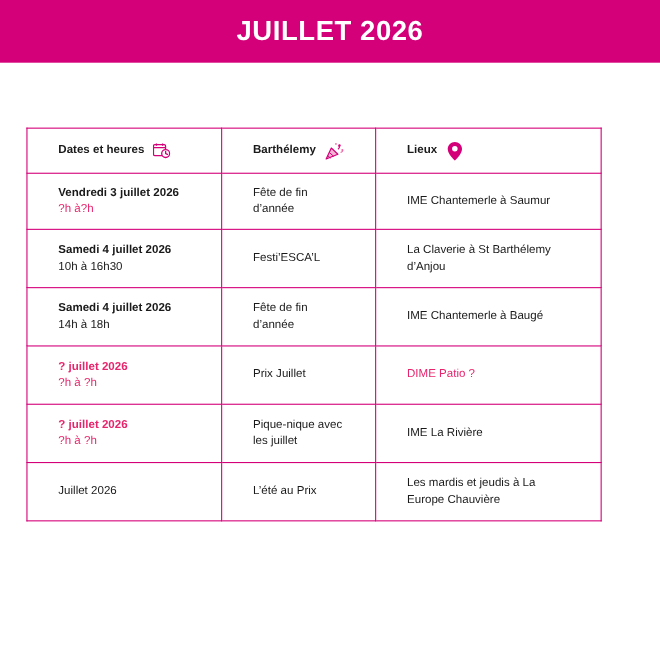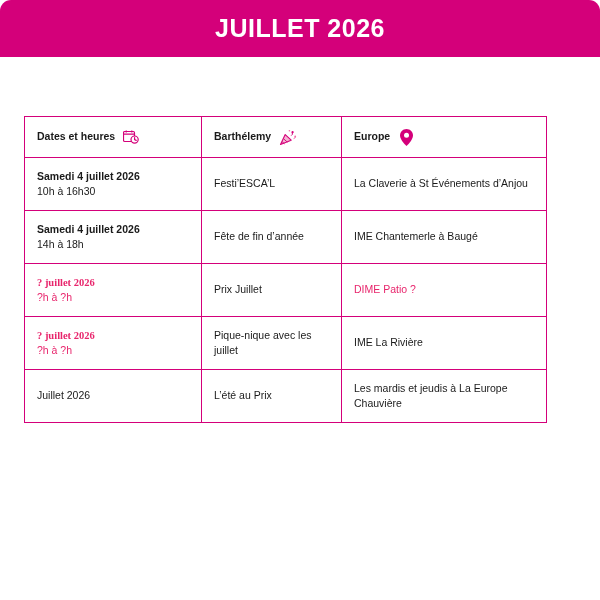--- a/index.html
+++ b/index.html
@@ -11,21 +11,20 @@
     height: 600px;
     background: #ffffff;
     font-family: "Liberation Sans", sans-serif;
     -webkit-font-smoothing: antialiased;
   }
   .page {
     position: relative;
     width: 600px;
     height: 600px;
     overflow: hidden;
-    border-radius: 11px;
   }
   .header-bar {
     position: absolute;
     left: 0;
     top: 0;
     width: 600px;
     height: 57px;
     background: #d4007a;
     display: flex;
     align-items: center;
@@ -46,21 +45,21 @@
   }
   table.schedule {
     border-collapse: collapse;
     width: 522px;
     table-layout: fixed;
   }
   table.schedule th,
   table.schedule td {
     border: 1px solid #d4007a;
     vertical-align: middle;
-    padding: 0 12px;
+    padding: 0 28px;
     font-size: 10.5px;
     color: #1a1a1a;
     line-height: 1.45;
   }
   col.c-dates { width: 177px; }
   col.c-events { width: 140px; }
   col.c-lieux { width: 205px; }
 
   thead th {
     height: 40px;
@@ -86,21 +85,20 @@
   }
   .line-sub {
     display: block;
     font-weight: normal;
   }
   .pink {
     color: #e8256c;
   }
   .pink-strong {
     color: #e8256c;
-    font-family: Liberation Serif, serif;
   }
   .cell-text {
     display: block;
   }
   
   .icon {
     display: inline-flex;
     align-items: center;
     justify-content: center;
     line-height: 1;
@@ -152,42 +150,54 @@
                   <circle cx="16.2" cy="7.4" r="0.9" fill="#f06aa8"></circle>
                   <circle cx="10.4" cy="1.8" r="0.8" fill="#f06aa8"></circle>
                   <path d="M12.2 6.6 q2.0 -1.2 1.0 -3.0" fill="none" stroke="#d4007a" stroke-width="1"></path>
                   <path d="M14.6 9.6 q2.2 -0.6 2.0 -2.4" fill="none" stroke="#f06aa8" stroke-width="1"></path>
                 </svg>
               </span>
             </span>
           </th>
           <th>
             <span class="th-inner">
-              <span>Europe</span>
+              <span>Lieux</span>
               <span class="icon">
                 <svg width="17" height="19" viewBox="0 0 17 19">
                   <path d="M8.5 1 C4.9 1 2 3.9 2 7.5 C2 12.2 8.5 18 8.5 18 C8.5 18 15 12.2 15 7.5 C15 3.9 12.1 1 8.5 1 Z" fill="#d4007a"></path>
                   <circle cx="8.5" cy="7.3" r="2.5" fill="#ffffff"></circle>
                 </svg>
               </span>
             </span>
           </th>
         </tr>
       </thead>
       <tbody>
+        <tr>
+          <td>
+            <span class="line-strong">Vendredi 3 juillet 2026</span>
+            <span class="line-sub pink">?h à?h</span>
+          </td>
+          <td>
+            <span class="cell-text">Fête de fin d’année</span>
+          </td>
+          <td>
+            <span class="cell-text">IME Chantemerle à Saumur</span>
+          </td>
+        </tr>
         <tr class="tall">
           <td>
             <span class="line-strong">Samedi 4 juillet 2026</span>
             <span class="line-sub">10h à 16h30</span>
           </td>
           <td>
             <span class="cell-text">Festi’ESCA’L</span>
           </td>
           <td>
-            <span class="cell-text">La Claverie à St Événements d’Anjou</span>
+            <span class="cell-text">La Claverie à St Barthélemy d’Anjou</span>
           </td>
         </tr>
         <tr class="tall">
           <td>
             <span class="line-strong">Samedi 4 juillet 2026</span>
             <span class="line-sub">14h à 18h</span>
           </td>
           <td>
             <span class="cell-text">Fête de fin d’année</span>
           </td>

